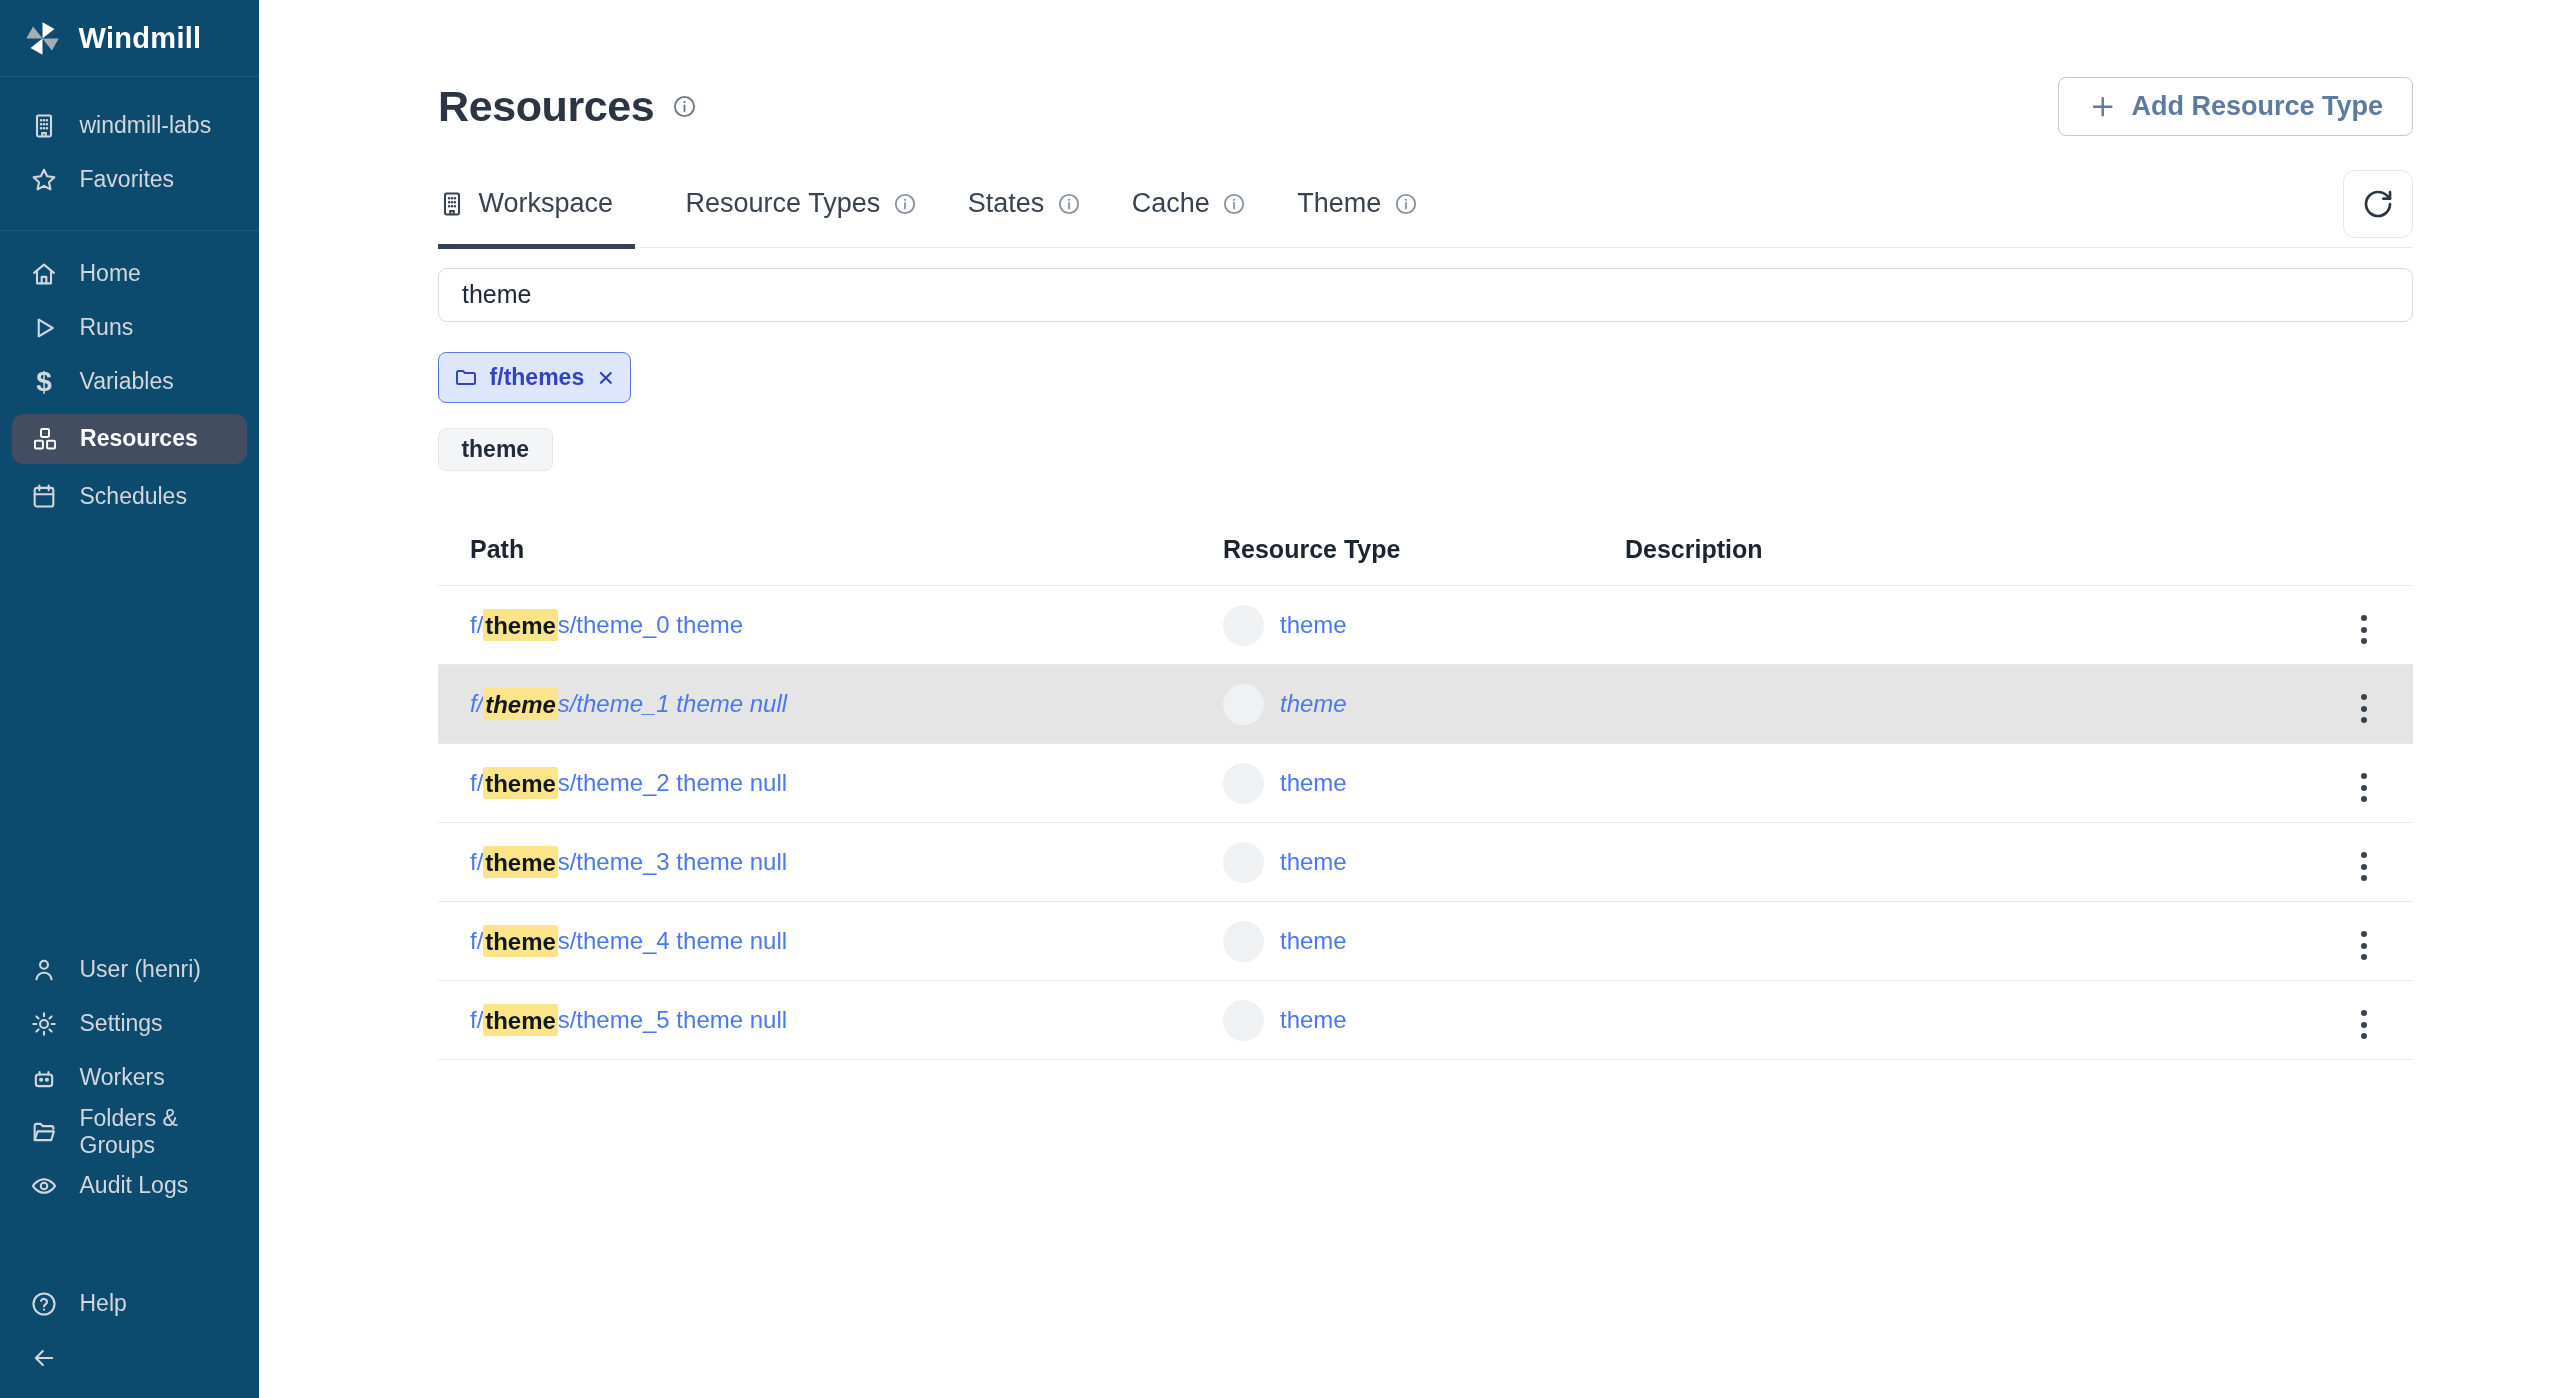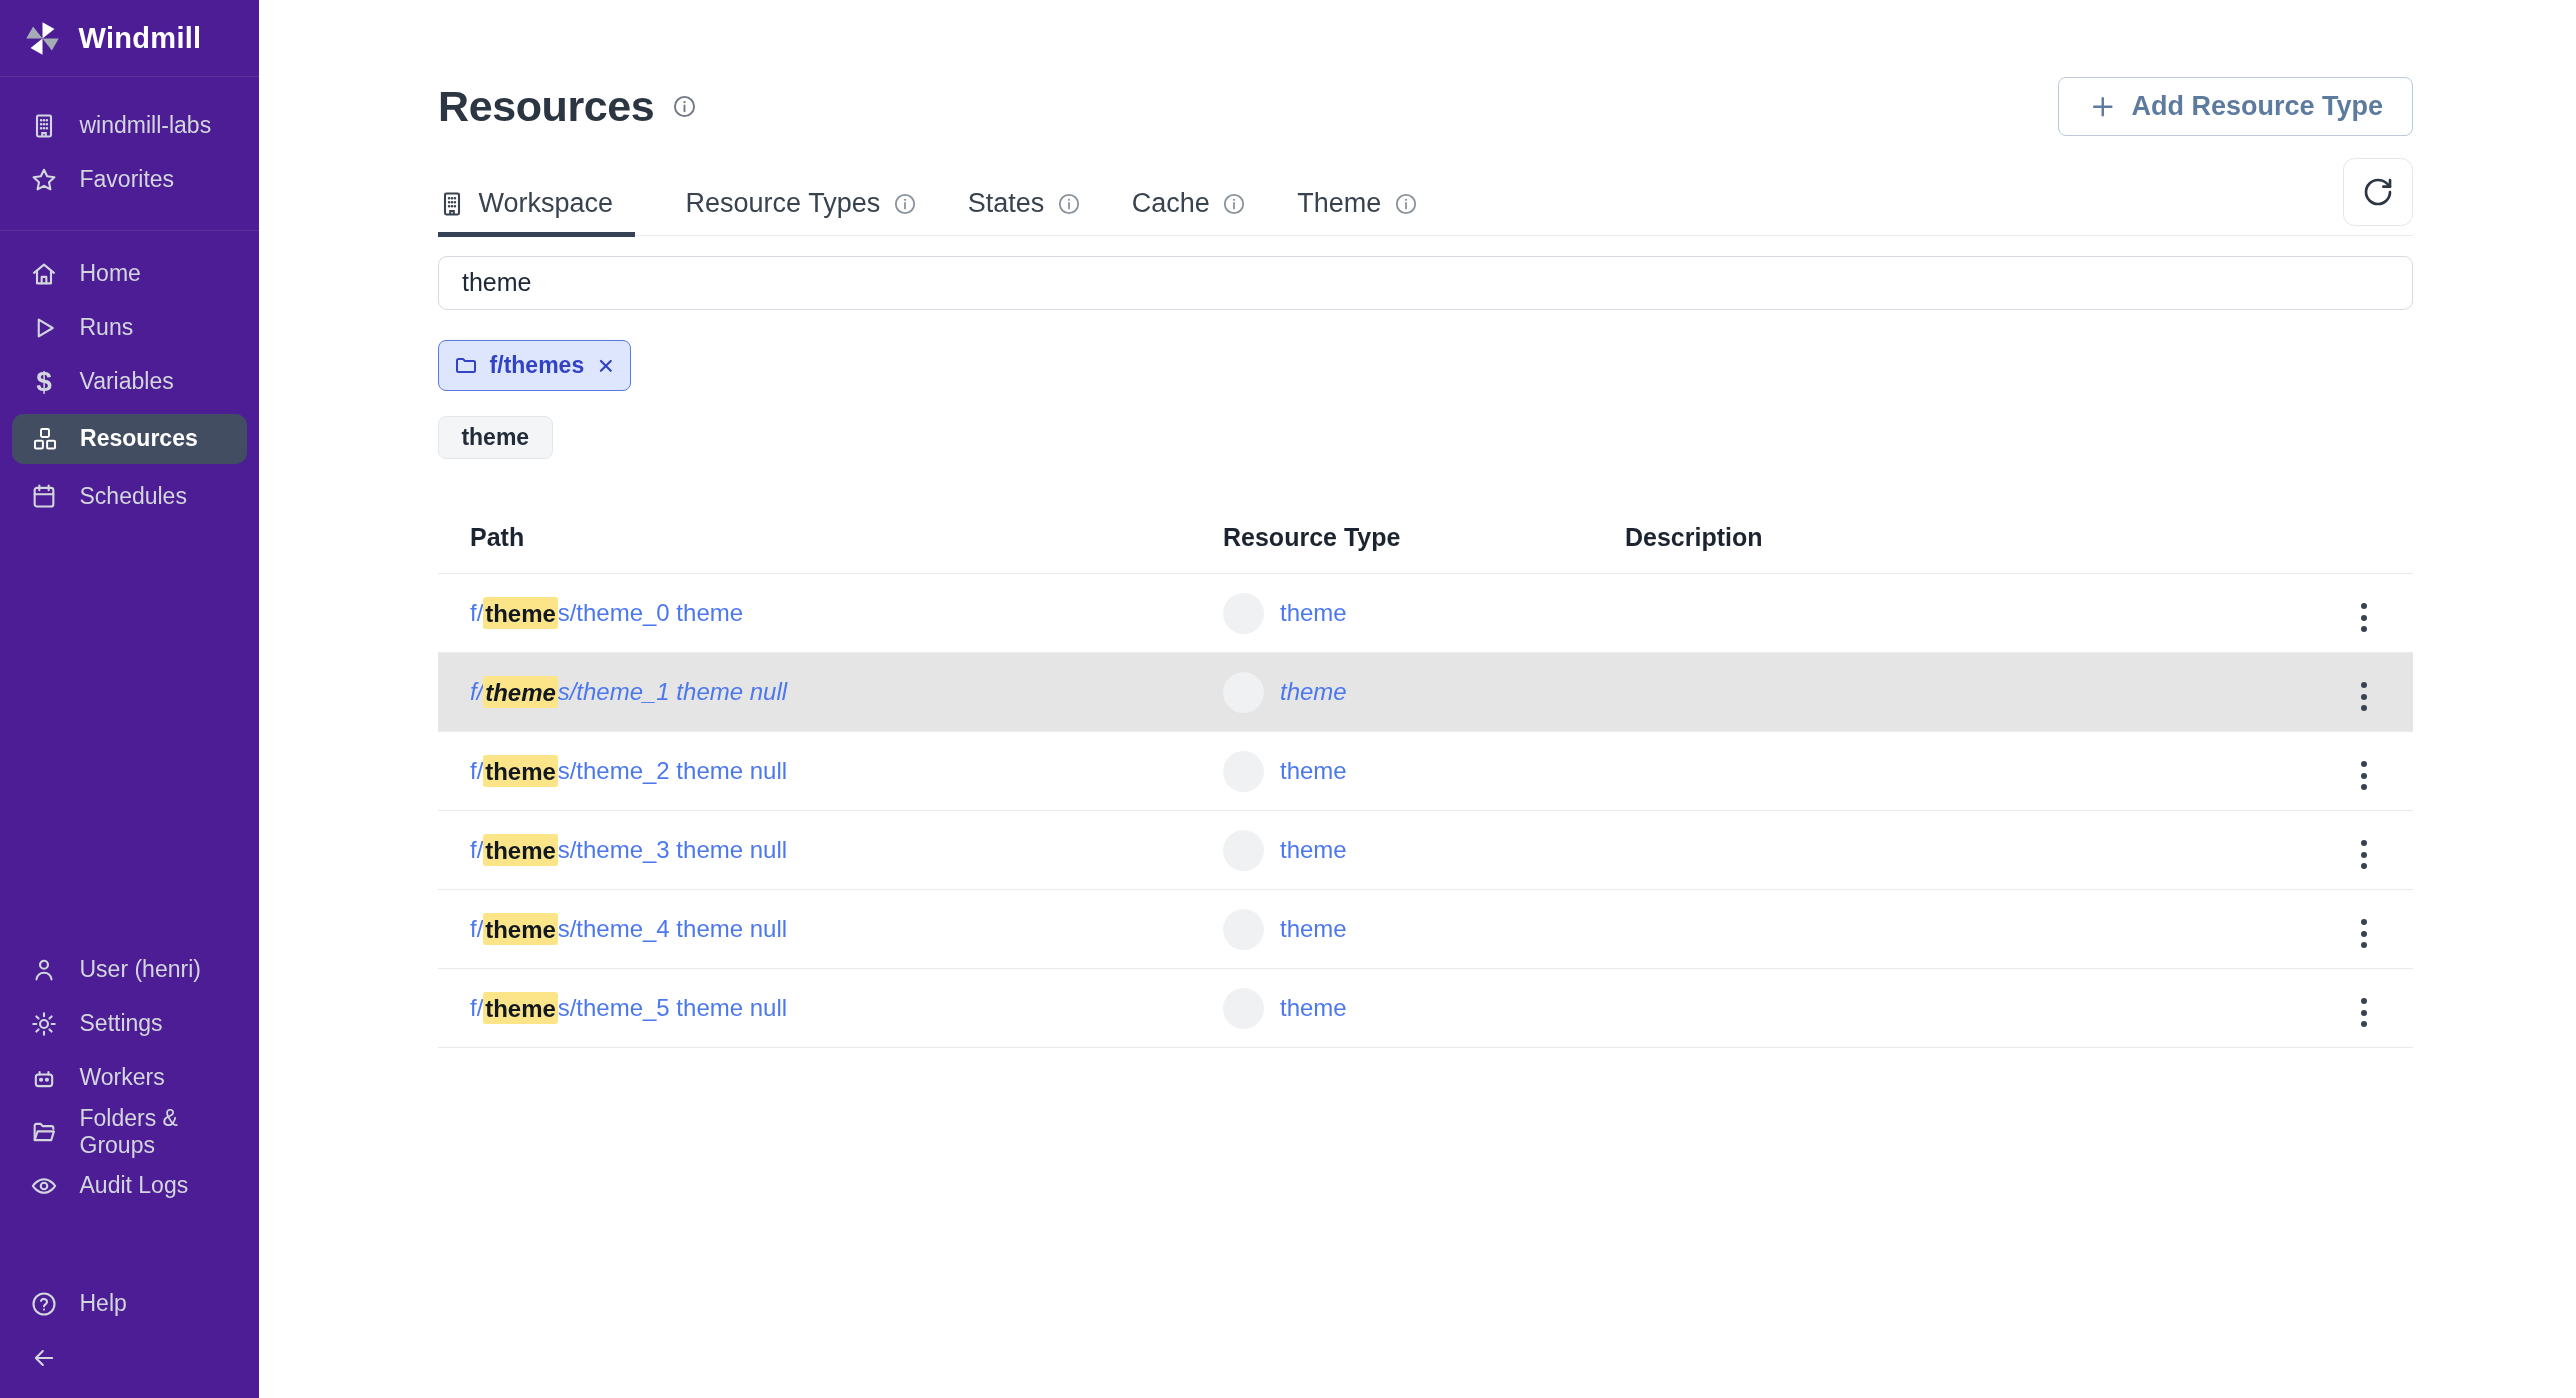--- a/index.html
+++ b/index.html
@@ -7,21 +7,21 @@
   body {
     font-family: "Liberation Sans", "DejaVu Sans", sans-serif;
     width: 2576px; height: 1399px; overflow: hidden; position: relative;
     color: #1f2937;
   }
   .page { width: 2576px; height: 1399px; display: flex; }
 
   
   .sidebar {
     width: 259px; min-width: 259px; height: 100%;
-    background: #4c1d95; color: #d3d7dd;
+    background: #0c4a6e; color: #d3d7dd;
     display: flex; flex-direction: column;
   }
   .logo-row {
     height: 77px; display: flex; align-items: center; gap: 16px;
     padding: 0 21.5px; border-bottom: 0.9px solid rgba(255,255,255,0.09);
   }
   .logo-row svg { width: 41px; height: 41px; }
   .logo-title { font-size: 29px; font-weight: 700; color: #ffffff; letter-spacing: 0.3px; }
 
   .side-section { padding: 21.5px 0 23px; border-bottom: 0.9px solid rgba(255,255,255,0.09); text-align: right; }
@@ -59,21 +59,21 @@
   .btn-outline { background: #ffffff; border: 0.9px solid #bcc9dc; color: #5d7a9f; }
   .btn-primary { background: #5f7a9c; border: 0.9px solid #5f7a9c; color: #ffffff; }
 
   .tabs-row {
     margin-top: 52px; position: relative;
     display: flex; gap: 51px; align-items: flex-end;
     border-bottom: 1.8px solid #e8eaee;
   }
   .tab {
     display: flex; align-items: center; gap: 12.5px;
-    padding-bottom: 13px; font-size: 27px; font-weight: 500; color: #39424f;
+    padding-bottom: 25px; font-size: 27px; font-weight: 500; color: #39424f;
     border-bottom: 5.4px solid transparent; margin-bottom: -1.8px; cursor: pointer;
   }
   .tab.active { border-bottom-color: #354155; padding-right: 21.5px; }
   .tab svg.tab-glyph { width: 28px; height: 28px; }
   .tab .info-icon { width: 24px; height: 24px; color: #8a929e; }
   .refresh-btn {
     position: absolute; right: 0; bottom: 9px;
     width: 70px; height: 68px; background: #fff;
     border: 0.9px solid #e3e6ea; border-radius: 11.6px;
     display: flex; align-items: center; justify-content: center; cursor: pointer;

